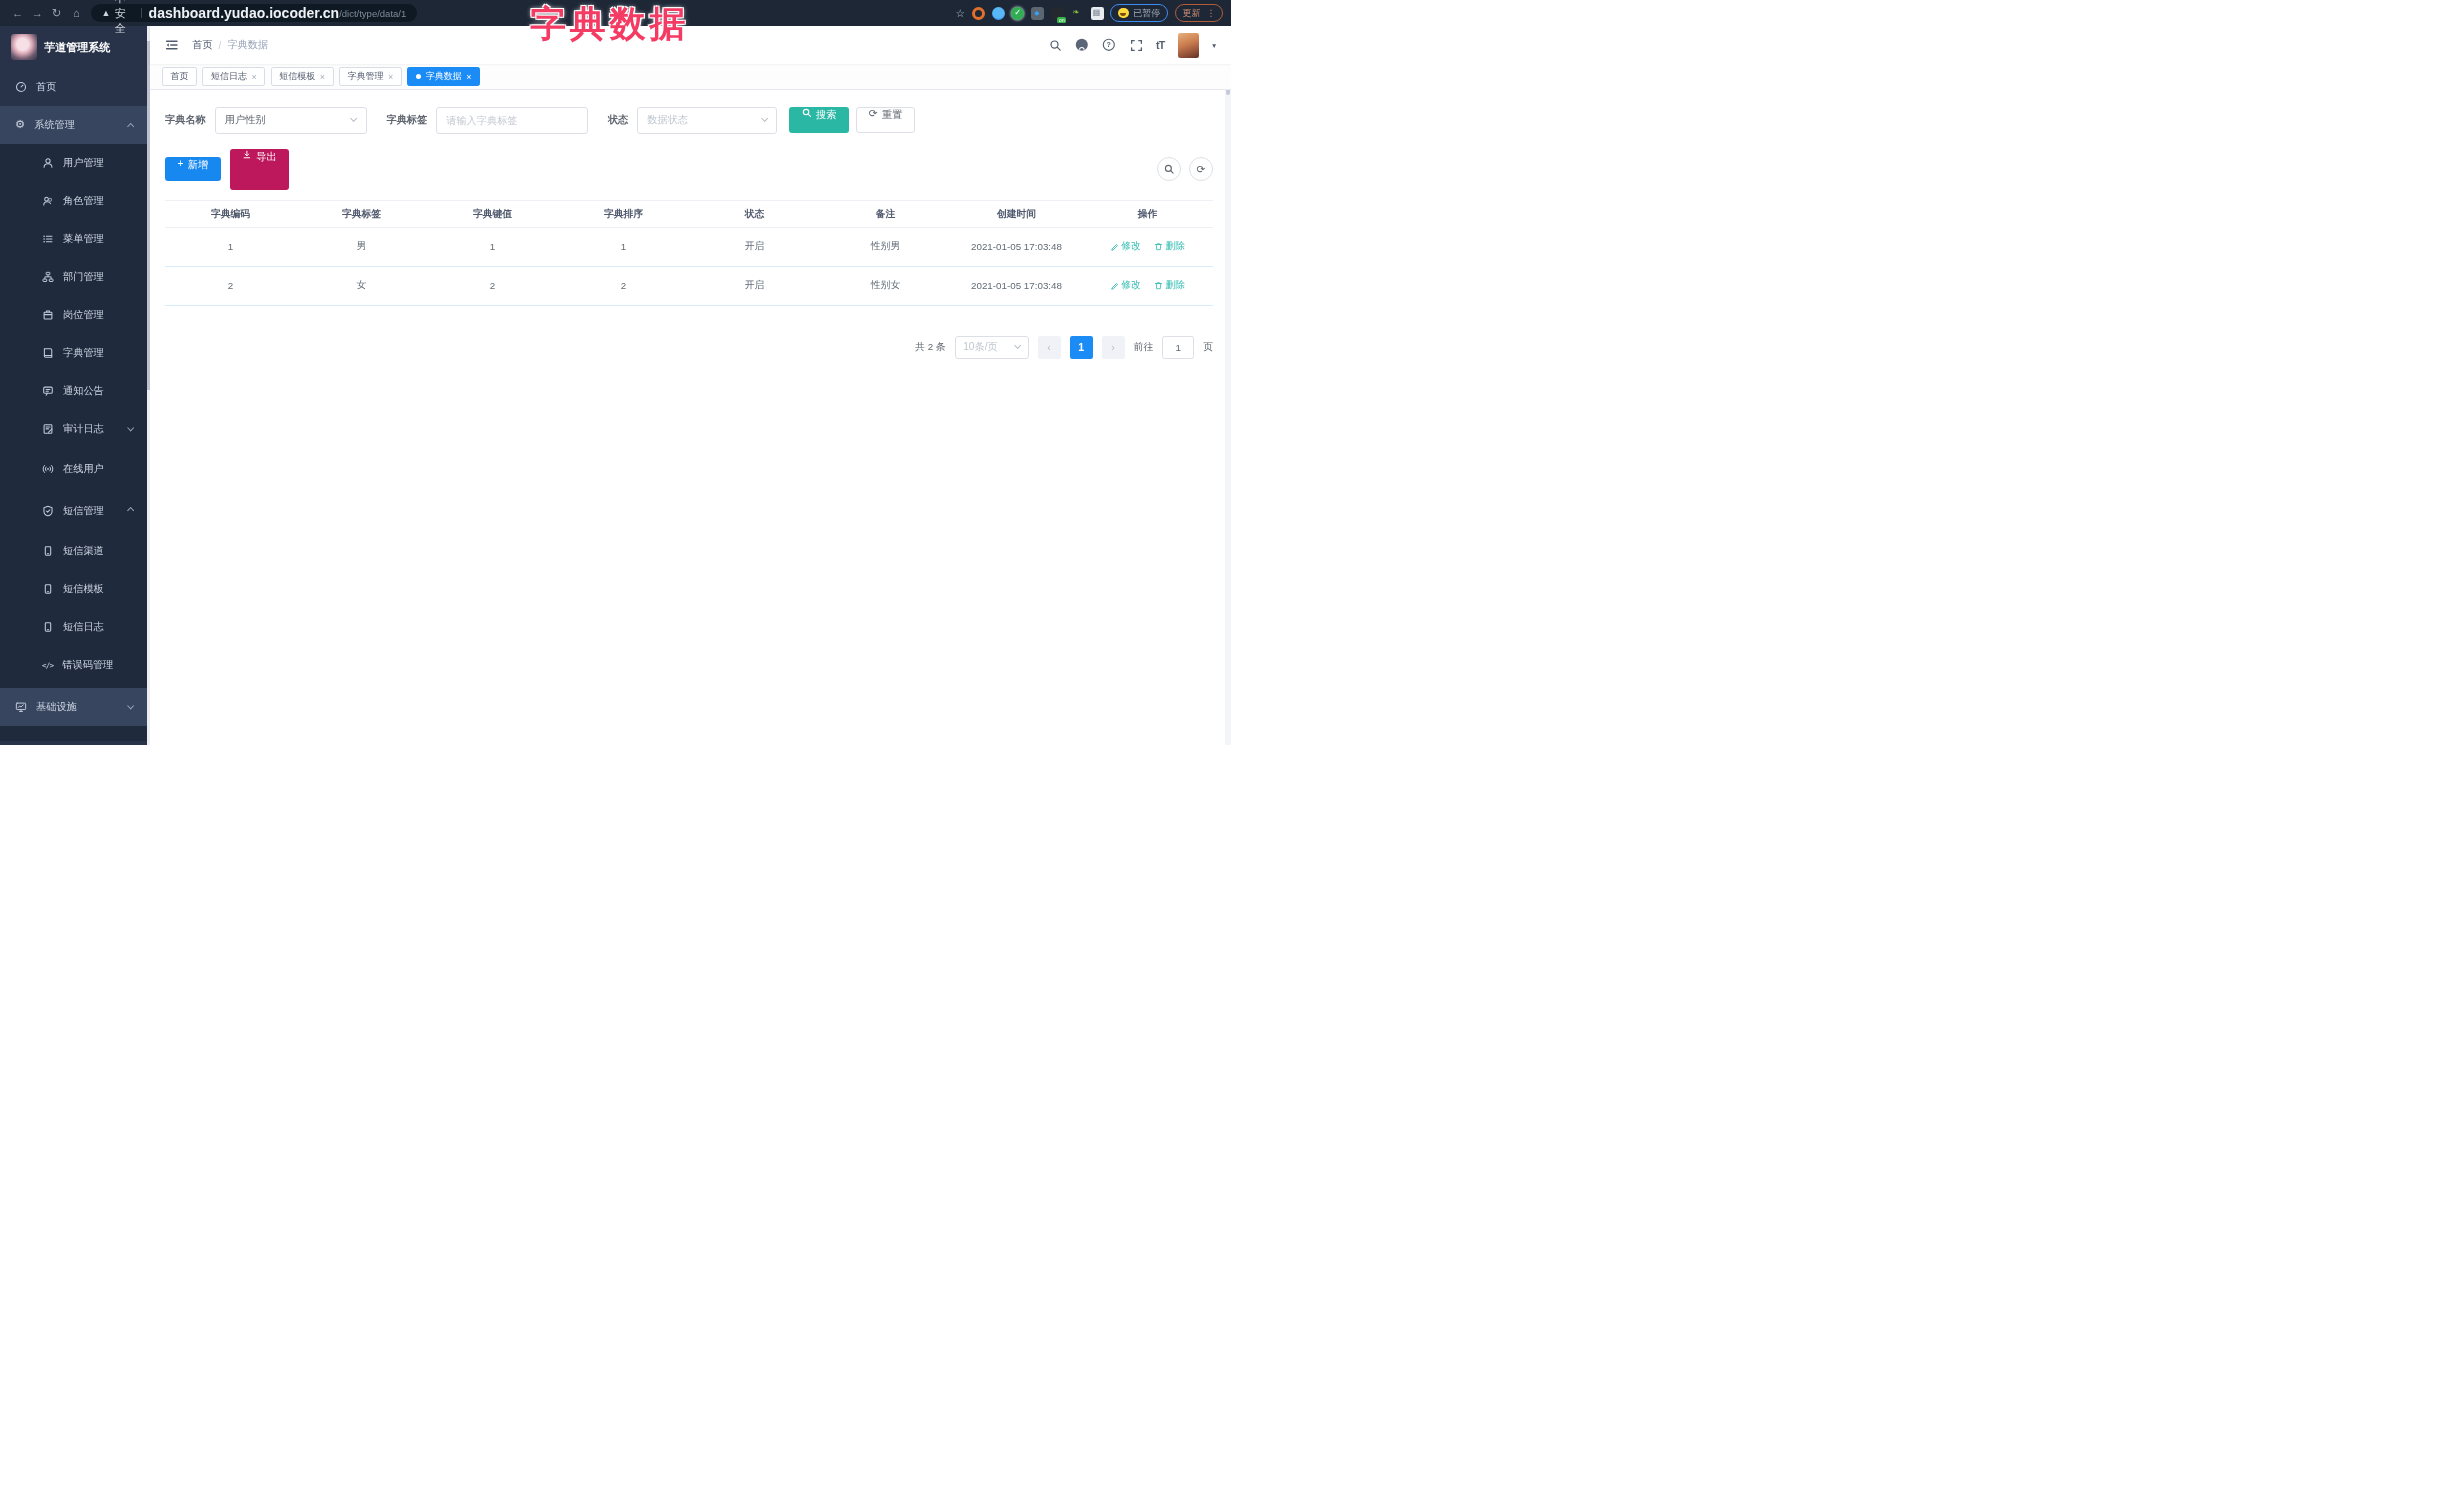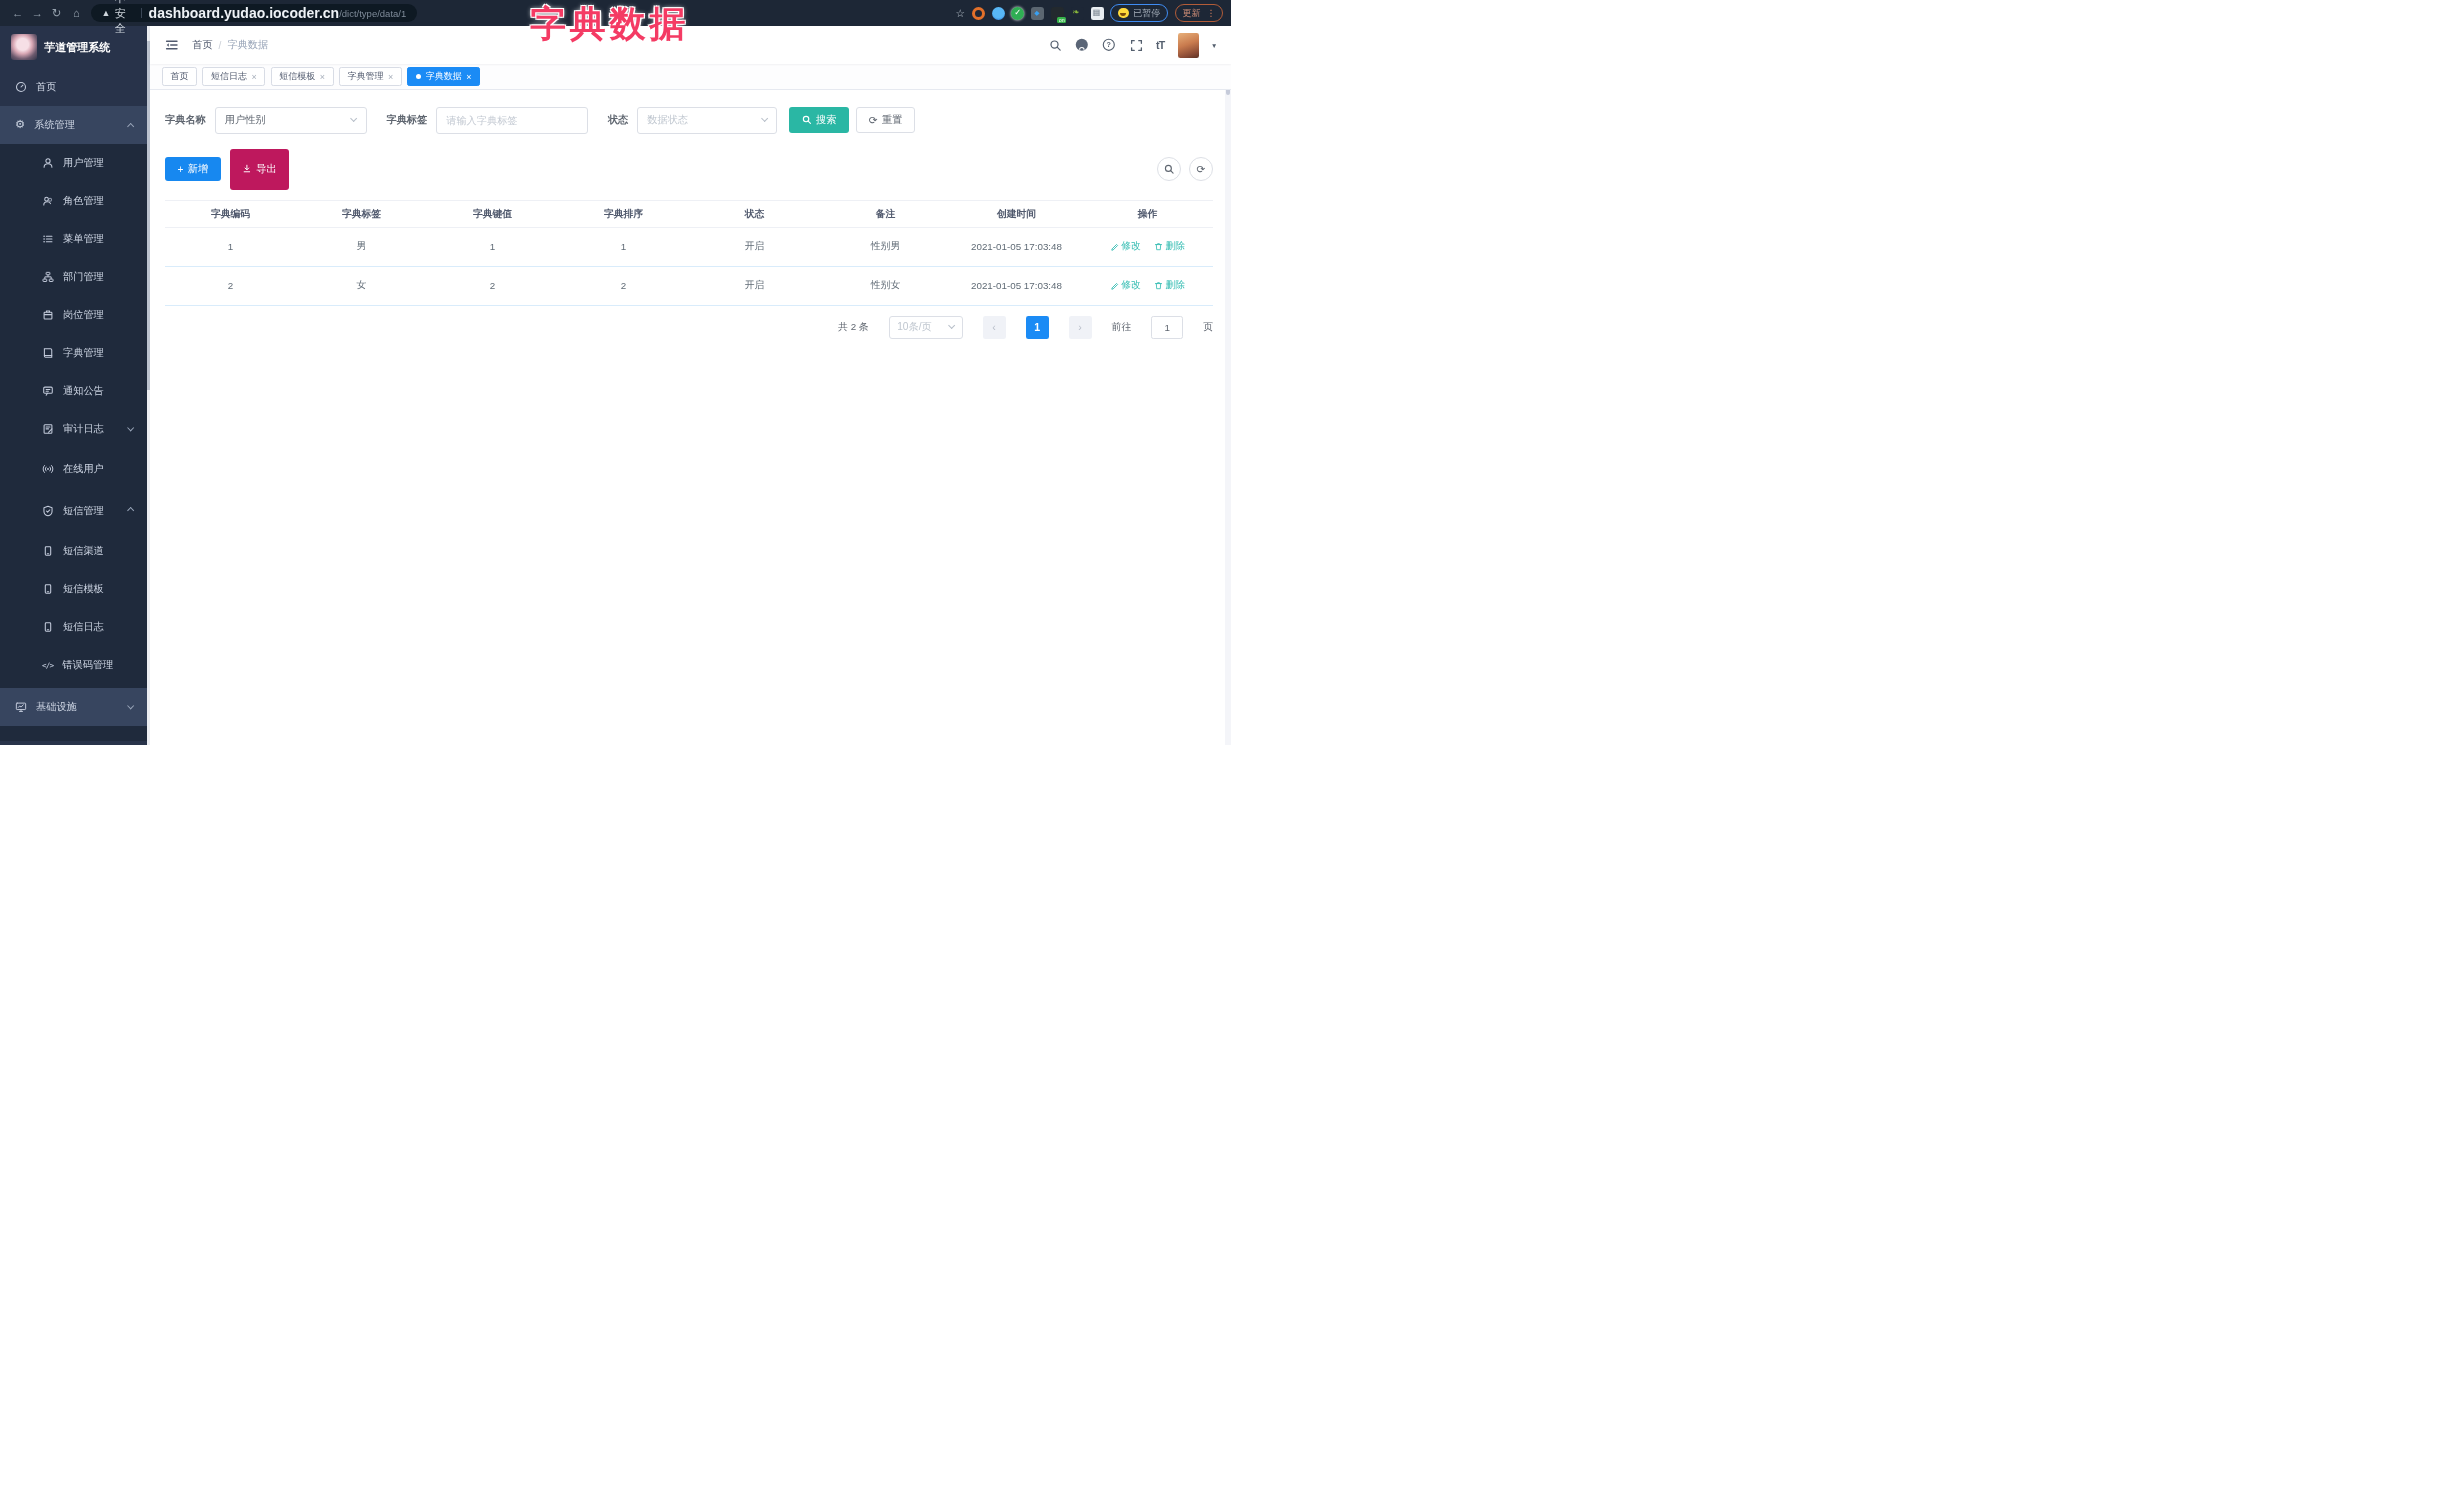--- a/index.html
+++ b/index.html
@@ -99,42 +99,42 @@
   .ctrl { height:27px; border:0.8px solid #dcdfe6; border-radius:3px; background:#fff;
      display:flex; align-items:center; padding:0 9px; font-size:10.2px; }
   .sel { justify-content:space-between; cursor:pointer; }
   .sel .val { color:#5f6670; }
   .sel .ph { color:#bfc6cf; }
   .sel .arr { width:5.3px; height:5.3px; border-right:1.1px solid #b8bfc9; border-bottom:1.1px solid #b8bfc9;
      transform:rotate(45deg); margin-top:-3px; }
   input.ctrl { width:100%; }
   input.ctrl::placeholder { color:#c3c9d2; }
   .sp24 { width:19.7px; } .sp16 { width:12px; } .sp10 { width:7.6px; }
-  .btn { height:26px; border-radius:3px; display:inline-flex; align-items:center; gap:4.5px;
+  .btn { height:26px; border-radius:3px; display:inline-flex; align-items:flex-start; gap:4.5px;
      padding:0 11.4px; font-size:10.2px; cursor:pointer; border:0.8px solid transparent; white-space:nowrap; }
   .btn.teal { background:#2ab7a4; color:#fff; }
   .btn.plain { background:#fff; border-color:#dcdfe6; color:#5f6670; }
   .btn.blue { background:#1788f0; color:#fff; height:23.5px; }
   .btn.amber { background:#be185d; color:#fff; height:41px; }
   .rot { display:inline-block; font-size:10.6px; line-height:1; }
 
   .toolbar-row { margin-top:15px; display:flex; align-items:center; gap:9px; }
   .tool-right { margin-left:auto; display:flex; gap:7.6px; }
   .circ { width:24px; height:24px; border:0.8px solid #dde0e6; border-radius:50%; background:#fff;
      display:flex; align-items:center; justify-content:center; color:#5f6670; cursor:pointer; }
 
   table.grid { margin-top:10.6px; width:100%; border-collapse:collapse; table-layout:fixed; }
   .grid th { height:26.5px; font-size:9.8px; color:#515a6e; font-weight:bold; text-align:center;
      border-top:0.8px solid #eef0f5; border-bottom:0.8px solid #eef0f5; }
   .grid td { height:39px; font-size:9.8px; color:#606b76; text-align:center; border-bottom:0.8px solid #d9ecfb; }
   .act { color:#33bcb2; cursor:pointer; display:inline-flex; align-items:center; gap:2.3px; }
   .act + .act { margin-left:10.6px; }
 
-  .pagination { margin-top:10px; display:flex; justify-content:flex-end; align-items:center;
-     gap:20px; font-size:9.8px; color:#5f6670; }
+  .pagination { margin-top:30px; display:flex; justify-content:flex-end; align-items:center;
+     gap:9px; font-size:9.8px; color:#5f6670; }
   .psel { height:23px; width:74px; padding:0 7.6px; }
   .pbtn { width:23px; height:23px; border-radius:2.3px; background:#f0f2f7; color:#b9bfca;
      display:flex; align-items:center; justify-content:center; font-size:10.6px; cursor:pointer; }
   .pbtn.cur { background:#1b8bf5; color:#fff; font-weight:bold; }
   .goto-input { width:32px; height:23px; border:0.8px solid #dcdfe6; border-radius:2.3px;
      text-align:center; font-size:9.8px; color:#5f6670; }
 
   .page-scroll { position:absolute; right:0; top:0; width:6px; height:100%; background:#f4f5f9; }
   .page-scroll .thumb { position:absolute; top:1.5px; right:0.8px; width:4.5px; height:67px; background:#c6cbda; border-radius:2.3px; }
 

